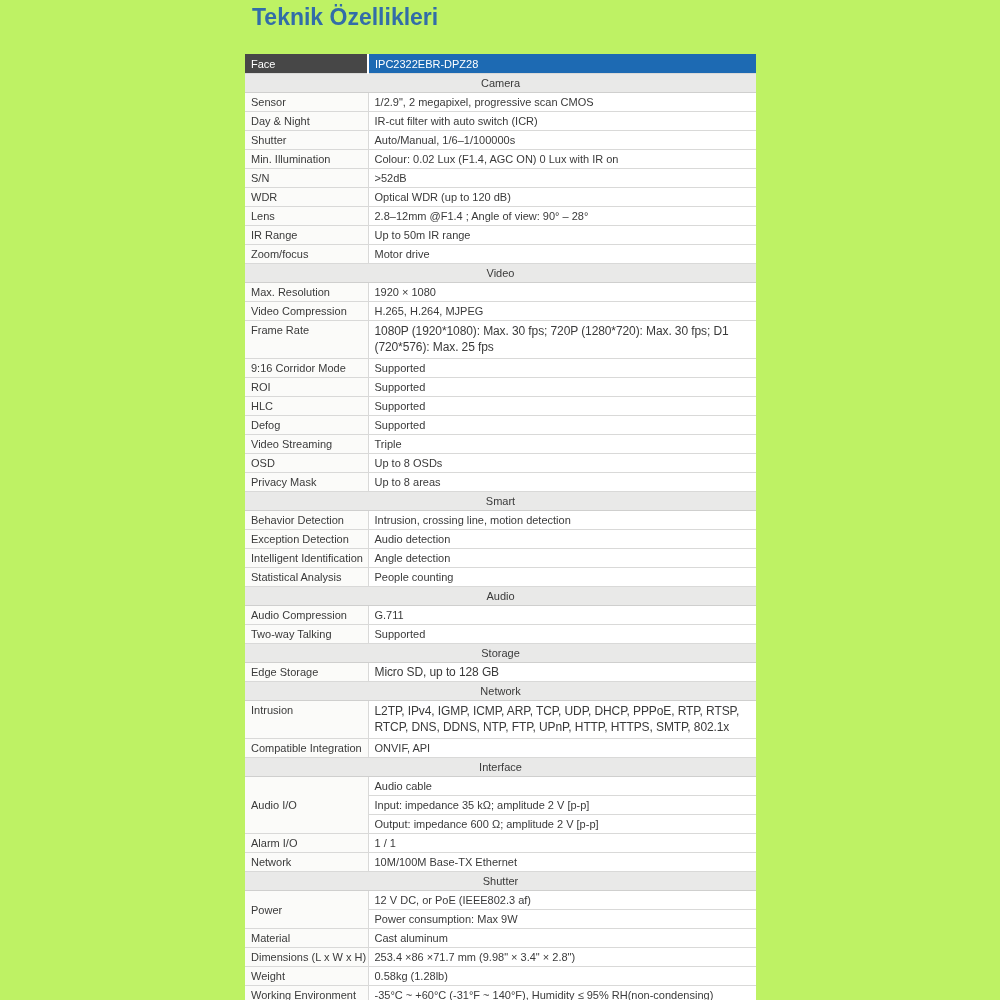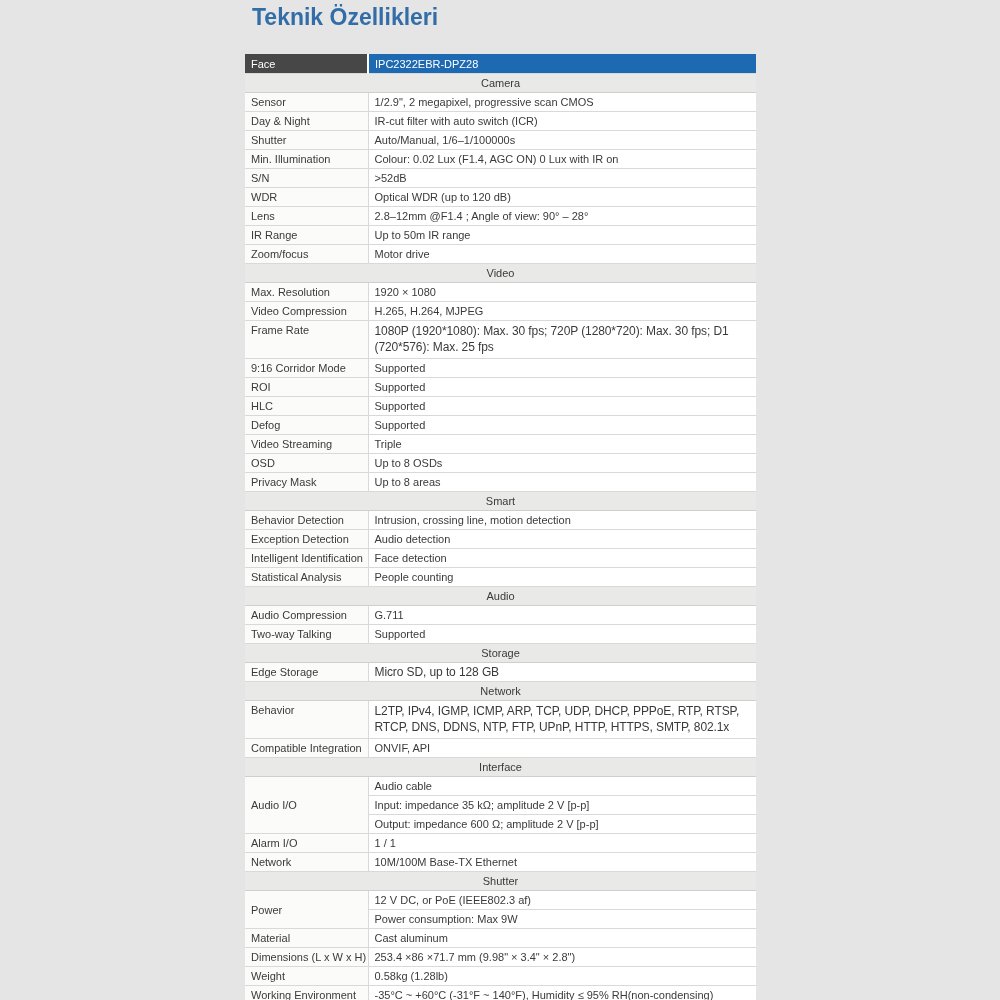--- a/index.html
+++ b/index.html
@@ -7,21 +7,21 @@
     --model-label-bg:#474747;
     --model-value-bg:#1d6ab3;
     --section-bg:#e9e9e8;
     --border:#d9d9d8;
     --text:#3a3a3a;
     --label-bg:#fbfbf9;
   }
   *{box-sizing:content-box;}
   html,body{margin:0;padding:0;background:#fff;}
   .page{
-    position:relative;width:1000px;height:1000px;background:#e5e5e5;
+    position:relative;width:1000px;height:1000px;background:#bef264;
     font-family:"Liberation Sans", sans-serif;color:var(--text);overflow:hidden;
   }
   .content{position:absolute;left:245px;top:0;width:511px;}
   .title{
     margin:3px 0 0 7px;font-size:23px;font-weight:bold;letter-spacing:0px;
     color:var(--title-blue);line-height:28px;
   }
   table.spec{
     border-collapse:collapse;table-layout:fixed;width:511px;margin-top:23px;
     font-size:11px;color:var(--text);
@@ -145,21 +145,21 @@
           <tr>
             <td class="label-cell" rowspan="1">Behavior Detection</td>
             <td class="value-cell">Intrusion, crossing line, motion detection</td>
           </tr>
           <tr>
             <td class="label-cell" rowspan="1">Exception Detection</td>
             <td class="value-cell">Audio detection</td>
           </tr>
           <tr>
             <td class="label-cell" rowspan="1">Intelligent Identification</td>
-            <td class="value-cell">Face detection</td>
+            <td class="value-cell">Angle detection</td>
           </tr>
           <tr>
             <td class="label-cell" rowspan="1">Statistical Analysis</td>
             <td class="value-cell">People counting</td>
           </tr>
           <tr class="section-row">
             <td colspan="2">Audio</td>
           </tr>
           <tr>
             <td class="label-cell" rowspan="1">Audio Compression</td>
@@ -173,21 +173,21 @@
             <td colspan="2">Storage</td>
           </tr>
           <tr>
             <td class="label-cell" rowspan="1">Edge Storage</td>
             <td class="value-cell small">Micro SD, up to 128 GB</td>
           </tr>
           <tr class="section-row">
             <td colspan="2">Network</td>
           </tr>
           <tr class="tall">
-            <td class="label-cell" rowspan="1">Behavior</td>
+            <td class="label-cell" rowspan="1">Intrusion</td>
             <td class="value-cell small wrap">L2TP, IPv4, IGMP, ICMP, ARP, TCP, UDP, DHCP, PPPoE, RTP, RTSP, RTCP, DNS, DDNS, NTP, FTP, UPnP, HTTP, HTTPS, SMTP,  802.1x</td>
           </tr>
           <tr>
             <td class="label-cell" rowspan="1">Compatible Integration</td>
             <td class="value-cell">ONVIF, API</td>
           </tr>
           <tr class="section-row">
             <td colspan="2">Interface</td>
           </tr>
           <tr>

